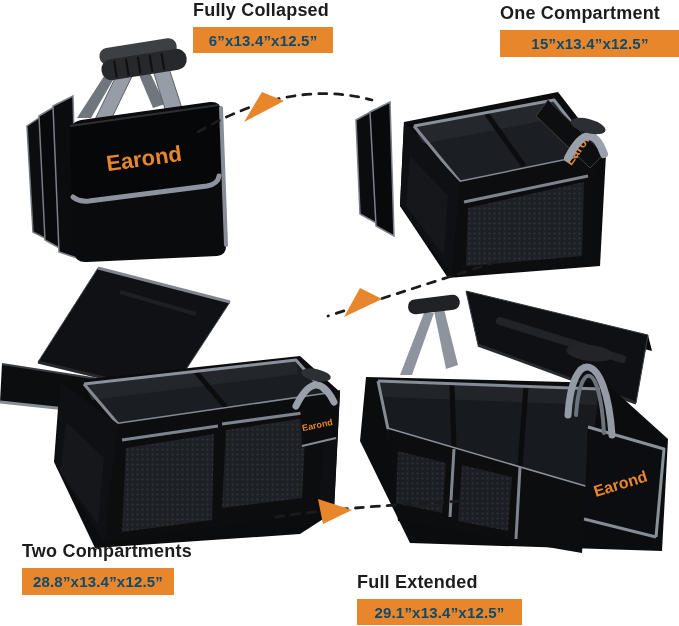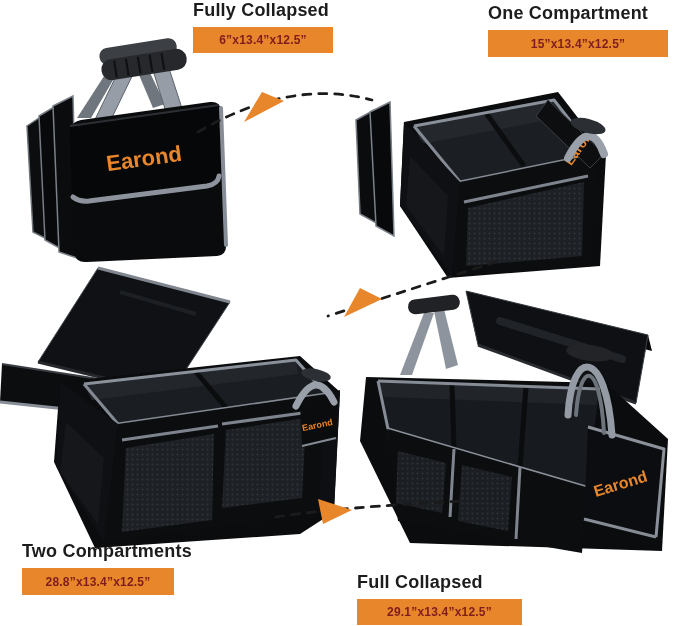--- a/index.html
+++ b/index.html
@@ -1,24 +1,24 @@
 <!DOCTYPE html>
 <html style="--accent: #E8862C;"><head>
 <meta charset="utf-8">
 <style>
   :root{ --accent:#E8862C; }
   html,body{margin:0;padding:0;background:#fff;}
   body{font-family:"Liberation Sans", sans-serif;}
   .canvas{position:relative;width:679px;height:626px;background:#ffffff;overflow:hidden;}
   .stage-label{position:absolute;display:flex;flex-direction:column;gap:6px;}
   .stage-title{font-weight:bold;font-size:18px;color:#1c1c1c;letter-spacing:.2px;white-space:nowrap;}
-  .dim-badge{background:var(--accent);color:#7f1d1d;font-weight:bold;font-size:12px;
+  .dim-badge{background:var(--accent);color:#0c4a6e;font-weight:bold;font-size:15px;
              display:flex;align-items:center;justify-content:center;letter-spacing:.2px;white-space:nowrap;}
   .label-0{left:193px;top:0;width:182px}   .label-0 .dim-badge{width:140px;height:26px}
-  .label-1{left:488px;top:3px;width:180px} .label-1 .dim-badge{width:180px;height:27px}
+  .label-1{left:500px;top:3px;width:180px} .label-1 .dim-badge{width:180px;height:27px}
   .label-2{left:22px;top:541px;width:185px}.label-2 .dim-badge{width:152px;height:27px}
   .label-3{left:357px;top:572px;width:166px}.label-3 .dim-badge{width:165px;height:26px}
   .product{position:absolute;}
   svg text{font-family:"Liberation Sans", sans-serif;}
 </style>
 </head>
 <body>
 
 <div class="canvas">
 
@@ -28,21 +28,21 @@
   </div>
   <div class="stage-label label-1">
     <div class="stage-title">One Compartment</div>
     <div class="dim-badge">15”x13.4”x12.5”</div>
   </div>
   <div class="stage-label label-2">
     <div class="stage-title">Two Compartments</div>
     <div class="dim-badge">28.8”x13.4”x12.5”</div>
   </div>
   <div class="stage-label label-3">
-    <div class="stage-title">Full Collapsed</div>
+    <div class="stage-title">Full Extended</div>
     <div class="dim-badge">29.1”x13.4”x12.5”</div>
   </div>
 
   <svg class="product" style="left:25px;top:30px" width="215" height="235" viewBox="0 0 215 235">
     <g>
       <path d="M52,88 L92,26 L102,26 L66,88 Z" fill="#70767e"></path>
       <path d="M128,78 L106,26 L116,24 L140,74 Z" fill="#70767e"></path>
       <rect x="74" y="13" width="78" height="17" rx="8" fill="#3c3f44" transform="rotate(-9 113 21)"></rect>
     </g>
     <g>

